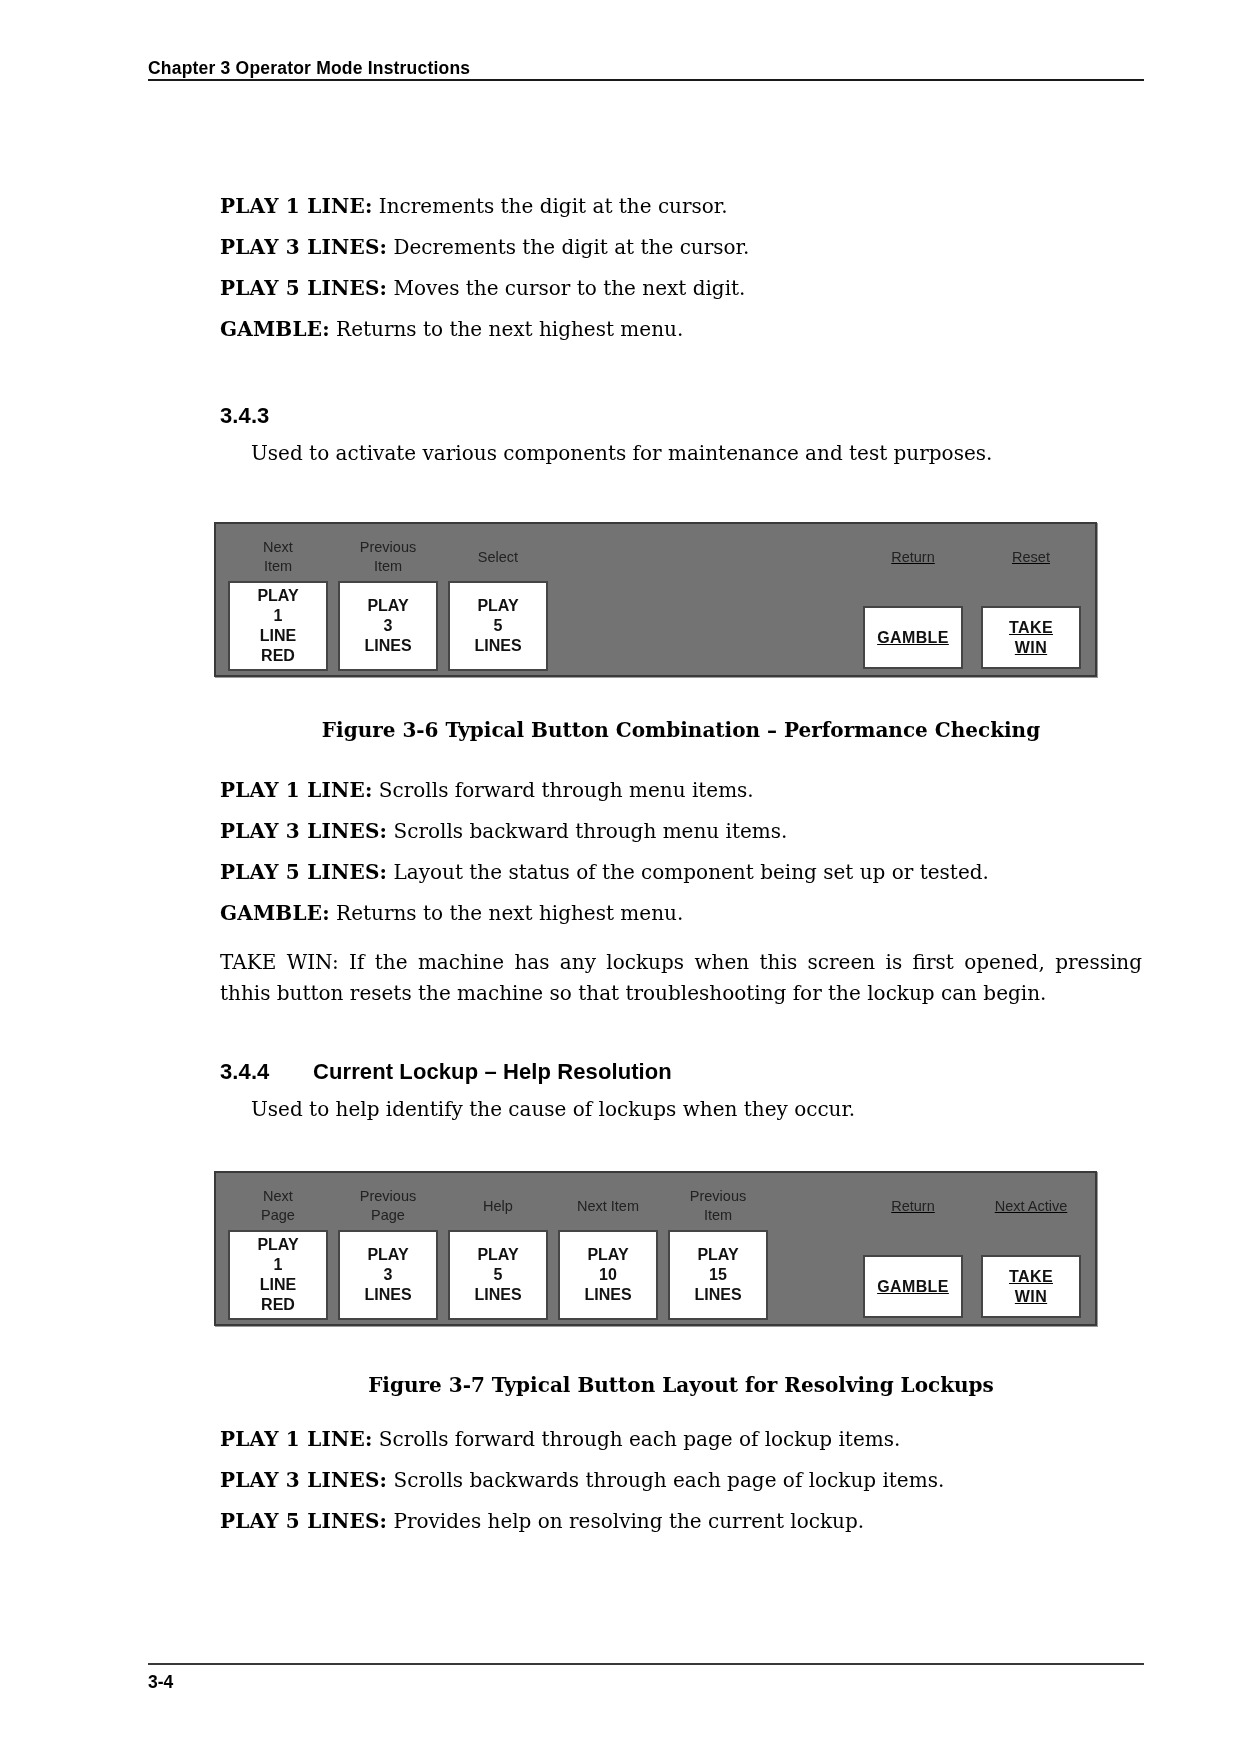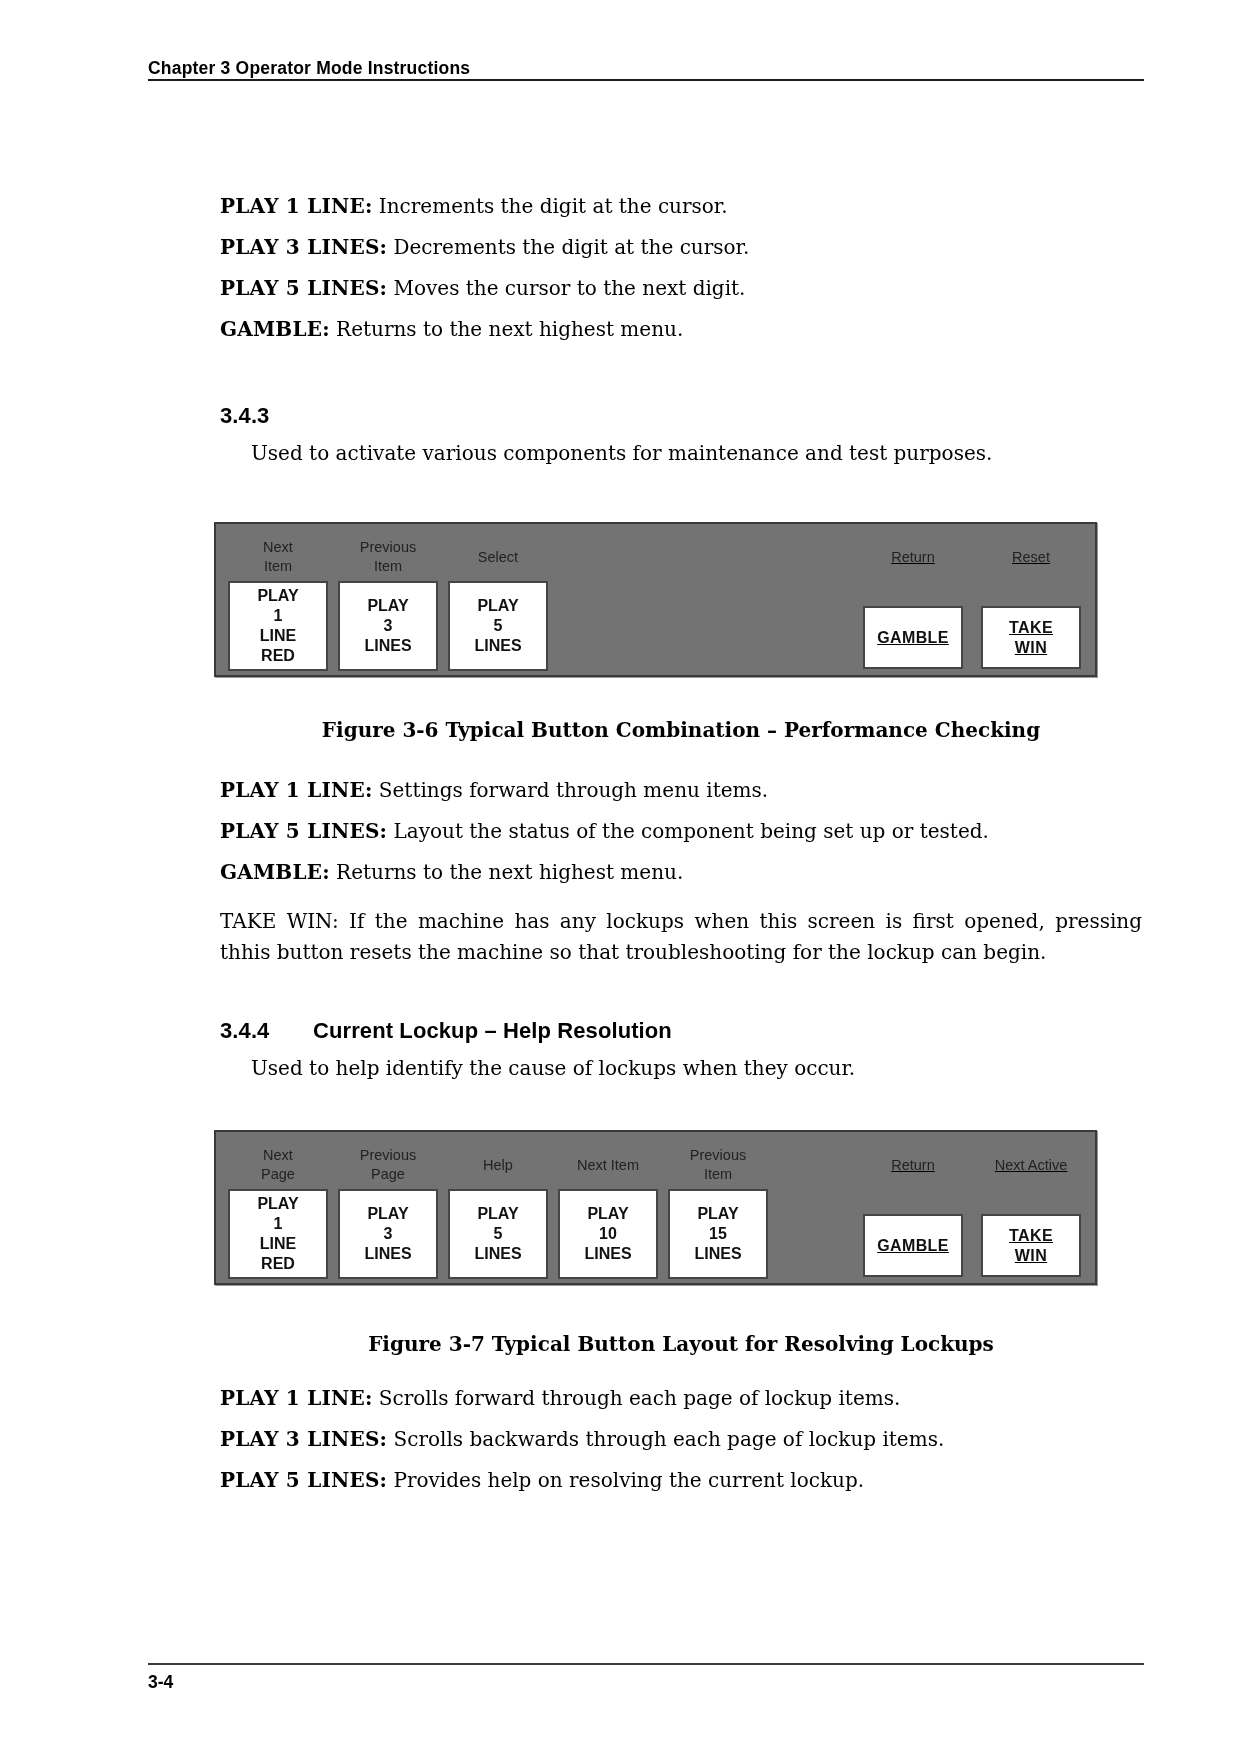--- a/index.html
+++ b/index.html
@@ -132,21 +132,22 @@
         <div class="figbtn btn-short">GAMBLE</div>
       </div>
       <div class="figcol right last">
         <div class="figlabel">Reset</div>
         <div class="figbtn btn-short">TAKE
 WIN</div>
       </div>
     </div>
     <p class="figcaption">Figure 3-6 Typical Button Combination – Performance Checking</p>
 
-    <p class="def after-caption"><strong class="def-label">PLAY 1 LINE:</strong> <span>Settings forward through menu items.</span></p>
+    <p class="def after-caption"><strong class="def-label">PLAY 1 LINE:</strong> <span>Scrolls forward through menu items.</span></p>
+    <p class="def"><strong class="def-label">PLAY 3 LINES:</strong> <span>Scrolls backward through menu items.</span></p>
     <p class="def"><strong class="def-label">PLAY 5 LINES:</strong> <span>Layout the status of the component being set up or tested.</span></p>
     <p class="def"><strong class="def-label">GAMBLE:</strong> <span>Returns to the next highest menu.</span></p>
     <p class="note">TAKE WIN: If the machine has any lockups when this screen is first opened, pressing thhis button resets the machine so that troubleshooting for the lockup can begin.</p>
 
     <div class="sec-heading" style="margin-top:51px;">
       <span class="sec-num">3.4.4</span>
       <span class="sec-title">Current Lockup – Help Resolution</span>
     </div>
     <p class="sec-intro">Used to help identify the cause of lockups when they occur.</p>
 

